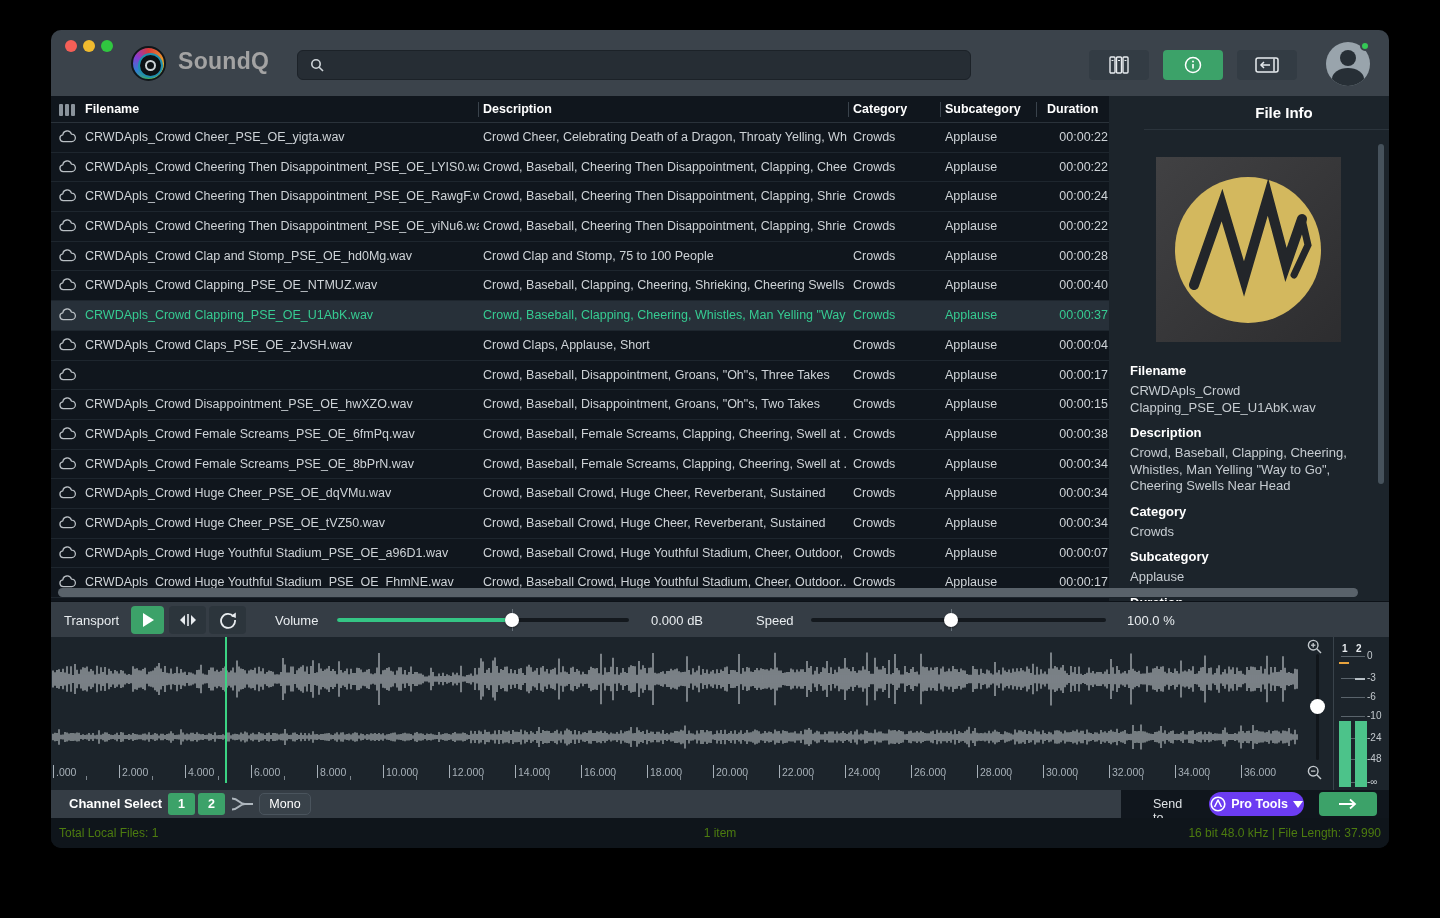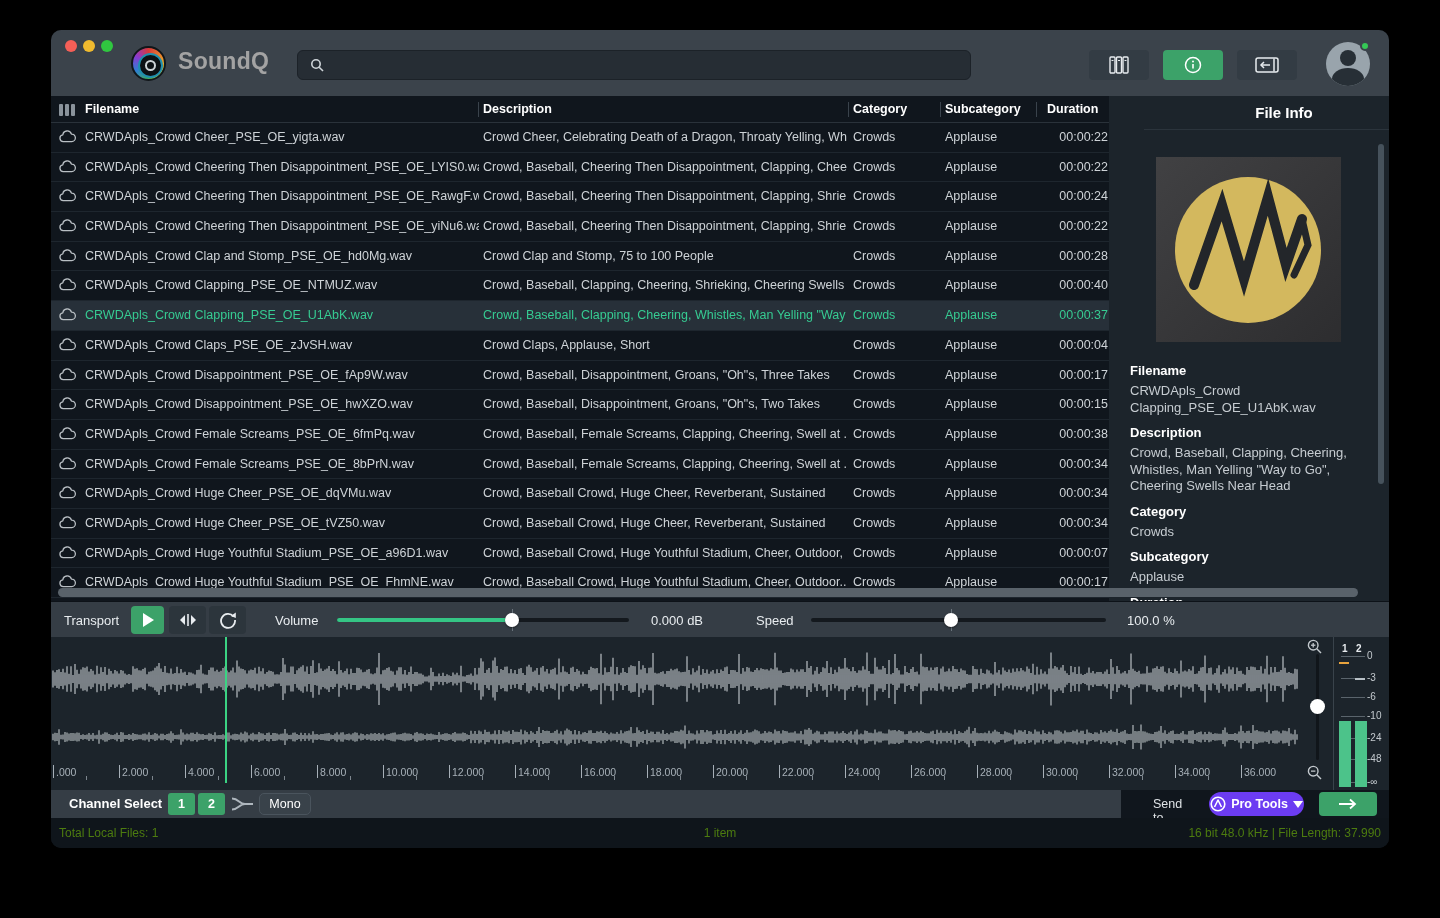--- a/index.html
+++ b/index.html
@@ -278,21 +278,20 @@
       <span class="cell c-sub">Applause</span>
       <span class="cell c-dur">00:00:04</span>
     </div>
 
     <div class="trow">
       <span class="cell c-icon">
         <svg width="17" height="13" viewBox="0 0 20 14">
           <path d="M5,13 a4,4 0 0 1 -0.5,-7.95 A5.2,5.2 0 0 1 14.6,4.1 a3.6,3.6 0 0 1 0.4,8.9 z" fill="none" stroke="#b9bfc4" stroke-width="1.5" stroke-linejoin="round"></path>
         </svg>
       </span>
-      <span class="cell c-file">CRWDApls_Crowd Disappointment_PSE_OE_fAp9W.wav</span>
       <span class="cell c-desc">Crowd, Baseball, Disappointment, Groans, "Oh"s, Three Takes</span>
       <span class="cell c-cat">Crowds</span>
       <span class="cell c-sub">Applause</span>
       <span class="cell c-dur">00:00:17</span>
     </div>
 
     <div class="trow">
       <span class="cell c-icon">
         <svg width="17" height="13" viewBox="0 0 20 14">
           <path d="M5,13 a4,4 0 0 1 -0.5,-7.95 A5.2,5.2 0 0 1 14.6,4.1 a3.6,3.6 0 0 1 0.4,8.9 z" fill="none" stroke="#b9bfc4" stroke-width="1.5" stroke-linejoin="round"></path>

